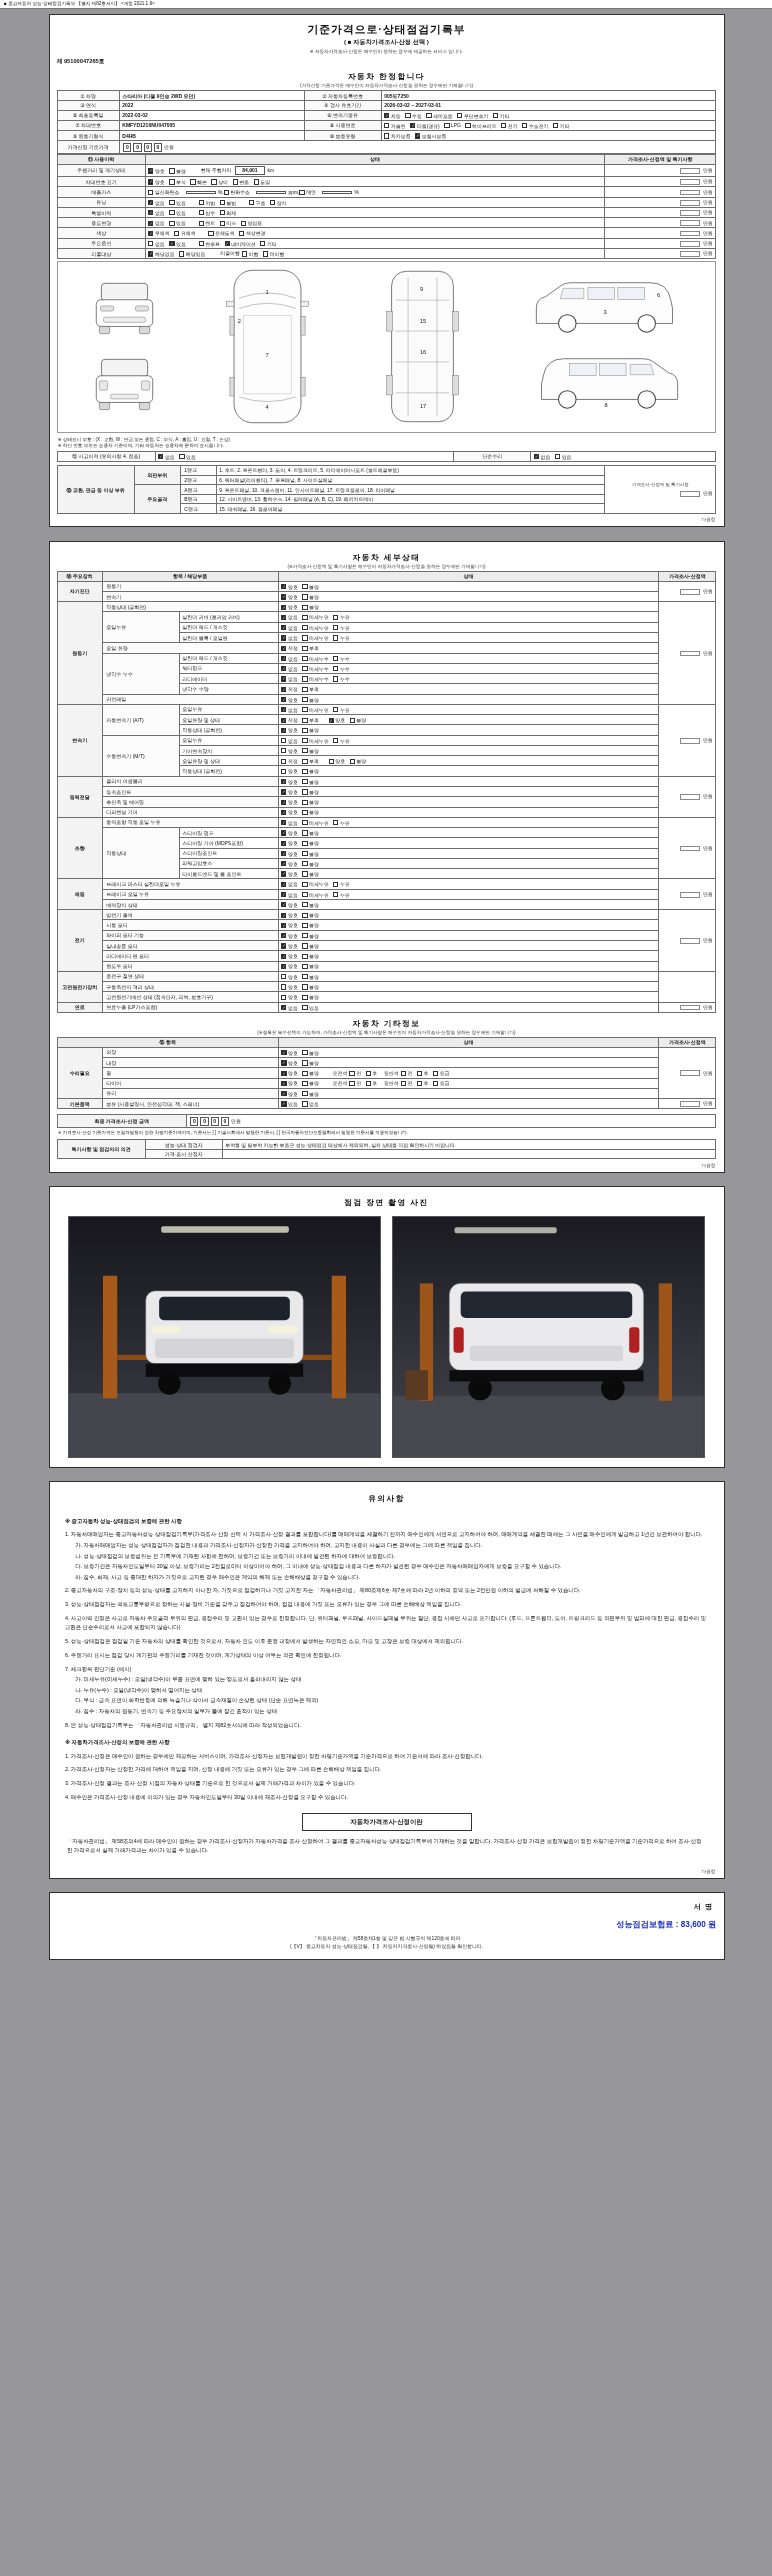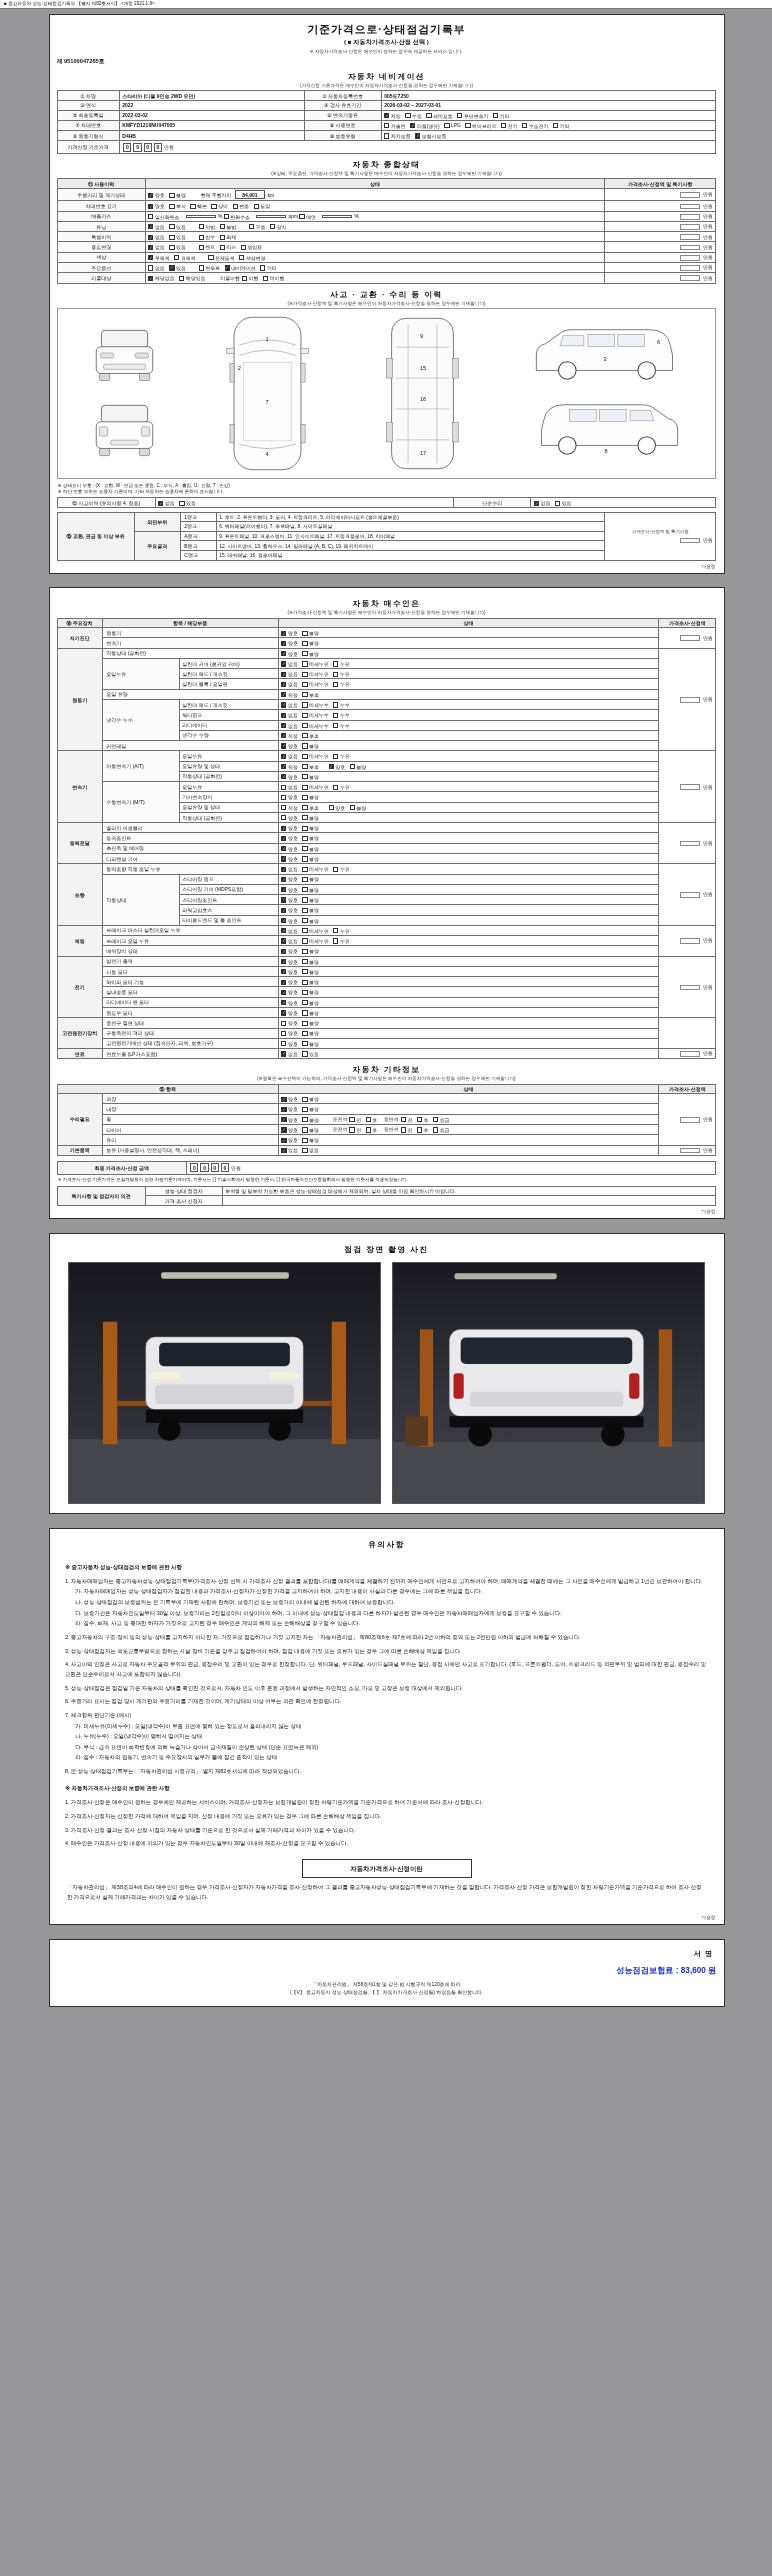--- a/index.html
+++ b/index.html
@@ -67,21 +67,21 @@
 
 <div class="sheet">
 
   <section class="box">
     <div class="main-title">기준가격으로·상태점검기록부</div>
     <div class="main-opt">( ■ 자동차가격조사·산정 선택 )</div>
     <div class="main-note">※ 자동차가격조사·산정은 매수인이 원하는 경우에 제공하는 서비스 입니다.</div>
     <div class="docno">제 95100047265호</div>
 
     <div class="sec-head">
-      <div class="t">자동차 네비게이션</div>
+      <div class="t">자동차 한정합니다</div>
       <div class="s">(가격산정 기준가격은 매수인이 자동차가격조사·산정을 원하는 경우에만 기재합니다)</div>
     </div>
     <table class="grid">
       <colgroup>
           <col style="width:62px">
           <col style="width:185px">
           <col style="width:77px">
           <col>
         </colgroup>
       <tbody>
@@ -157,24 +157,20 @@
                 <span class="cbl">보험사보증</span>
               </span></td>
       </tr>
       <tr>
         <td class="lbl">가격산정 기준가격</td>
         <td class="tcell" colspan="3"><span class="dbox">0</span><span class="dbox">0</span><span class="dbox">0</span><span class="dbox">0</span><span class="tun">만원</span></td>
       </tr>
     </tbody>
       </table>
 
-    <div class="sec-head">
-      <div class="t">자동차 종합상태</div>
-      <div class="s">(※상태, 주요옵션, 가격조사·산정액 및 특기사항은 매수인이 자동차가격조사·산정을 원하는 경우에만 기재합니다)</div>
-    </div>
     <table class="grid">
       <colgroup>
           <col style="width:88px">
           <col>
           <col style="width:111px">
         </colgroup>
       <thead>
         <tr>
           <th>⑪ 사용이력</th>
           <th>상태</th>
@@ -340,24 +336,20 @@
                 <span class="cbl">이행</span>
               </span><span class="cbw">
                 <span class="cb"></span>
                 <span class="cbl">미이행</span>
               </span></td>
             <td class="price"><span class="pricebox"></span><span class="tun">만원</span></td>
           </tr>
         </tbody>
     </table>
 
-    <div class="sec-head">
-      <div class="t">사고 · 교환 · 수리 등 이력</div>
-      <div class="s">(※가격조사·산정액 및 특기사항은 매수인이 자동차가격조사·산정을 원하는 경우에만 기재합니다)</div>
-    </div>
 
     <div class="diagram">
       <div class="dcol">
         <svg width="77" height="66" viewBox="0 0 150 128">
           <rect x="30" y="14" width="90" height="34" rx="7" fill="#f4f4f4" stroke="#555" stroke-width="1.5"></rect>
           <rect x="20" y="46" width="110" height="52" rx="9" fill="#fdfdfd" stroke="#555" stroke-width="1.5"></rect>
           <rect x="28" y="58" width="26" height="10" rx="4" fill="#e2e2e2" stroke="#777"></rect>
           <rect x="96" y="58" width="26" height="10" rx="4" fill="#e2e2e2" stroke="#777"></rect>
           <rect x="34" y="80" width="82" height="10" rx="4" fill="#eee" stroke="#777"></rect>
           <rect x="26" y="98" width="20" height="14" rx="3" fill="#d8d8d8" stroke="#555"></rect>
@@ -506,21 +498,21 @@
             <td class="parts">15. 대쉬패널, 16. 플로어패널</td>
           </tr>
         </tbody>
     </table>
 
     <div class="next">다음장</div>
   </section>
 
   <section class="box">
     <div class="sec-head">
-      <div class="t">자동차 매수인은</div>
+      <div class="t">자동차 세부상태</div>
       <div class="s">(※가격조사·산정액 및 특기사항은 매수인이 자동차가격조사·산정을 원하는 경우에만 기재합니다)</div>
     </div>
     <table class="grid">
       <colgroup>
           <col style="width:45px">
           <col style="width:77px">
           <col style="width:99px">
           <col>
           <col style="width:57px">
         </colgroup>

